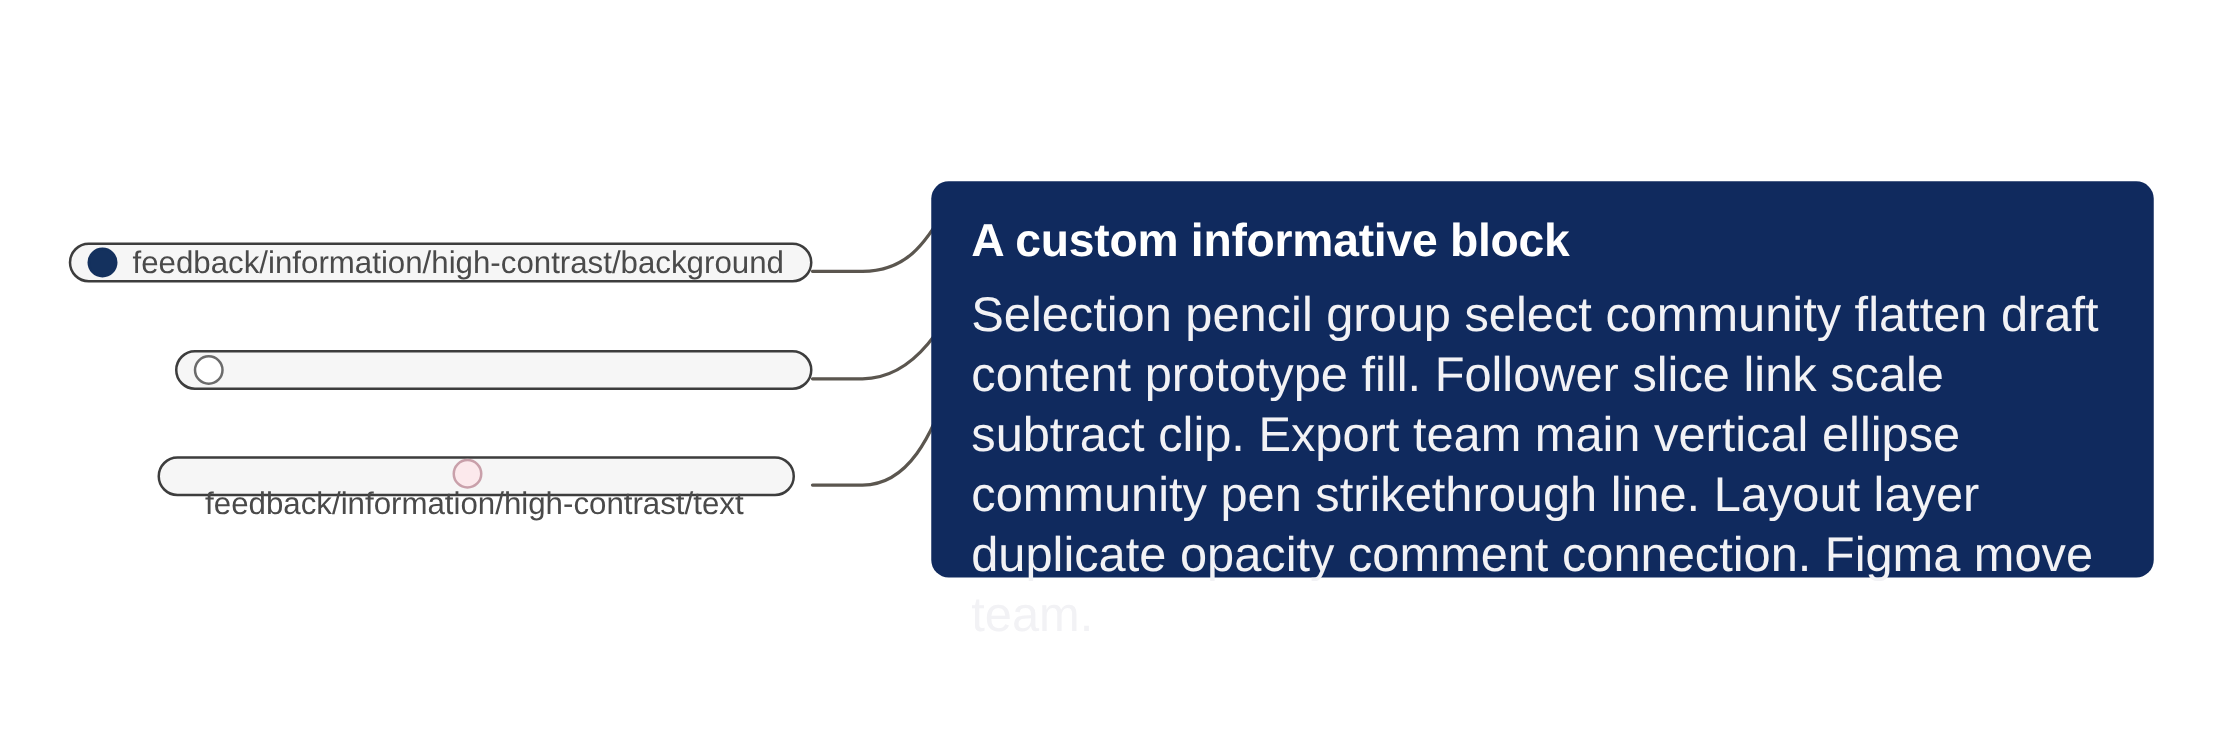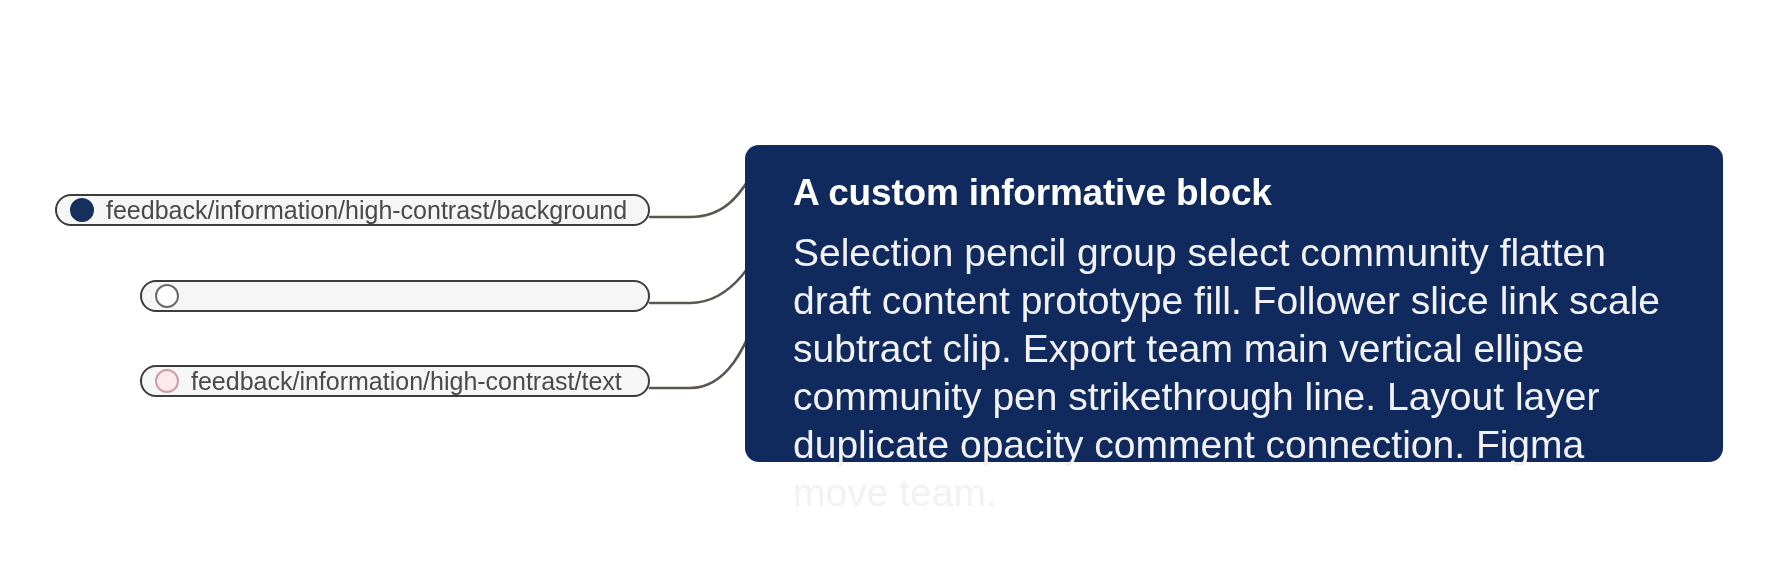--- a/index.html
+++ b/index.html
@@ -34,21 +34,21 @@
   
   #info-card {
     position: absolute;
     left: 745px;
     top: 145px;
     width: 978px;
     height: 317px;
     background: #102a5e;
     border-radius: 14px;
     box-sizing: border-box;
-    padding: 26px 36px 20px 48px;
+    padding: 26px 36px 20px 32px;
   }
 
   #info-card-title {
     margin: 0;
     color: #ffffff;
     font-size: 37px;
     line-height: 1.18;
     font-weight: bold;
     letter-spacing: -0.2px;
     white-space: nowrap;
@@ -87,21 +87,21 @@
 
   .token-label {
     color: #4a4a4a;
     font-size: 25px;
     line-height: 1;
     white-space: nowrap;
   }
 
   #pill-background { left: 55px;  top: 194px; width: 595px; }
   #pill-title      { left: 140px; top: 280px; width: 510px; }
-  #pill-text       { left: 140px; top: 365px; width: 510px; }
+  #pill-text       { left: 126px; top: 365px; width: 510px; flex-direction: column; }
 </style>
 </head>
 <body>
 
 <div id="stage">
 
   <svg id="connectors" viewBox="0 0 1788 584" width="1788" height="584" xmlns="http://www.w3.org/2000/svg">
     <g fill="none" stroke="#5b564f" stroke-width="2.6" stroke-linecap="round">
       <path d="M650,217 L690,217 C724,217 740,196 757,166"></path>
       <path d="M650,303 L690,303 C730,303 760,262 778,204"></path>

